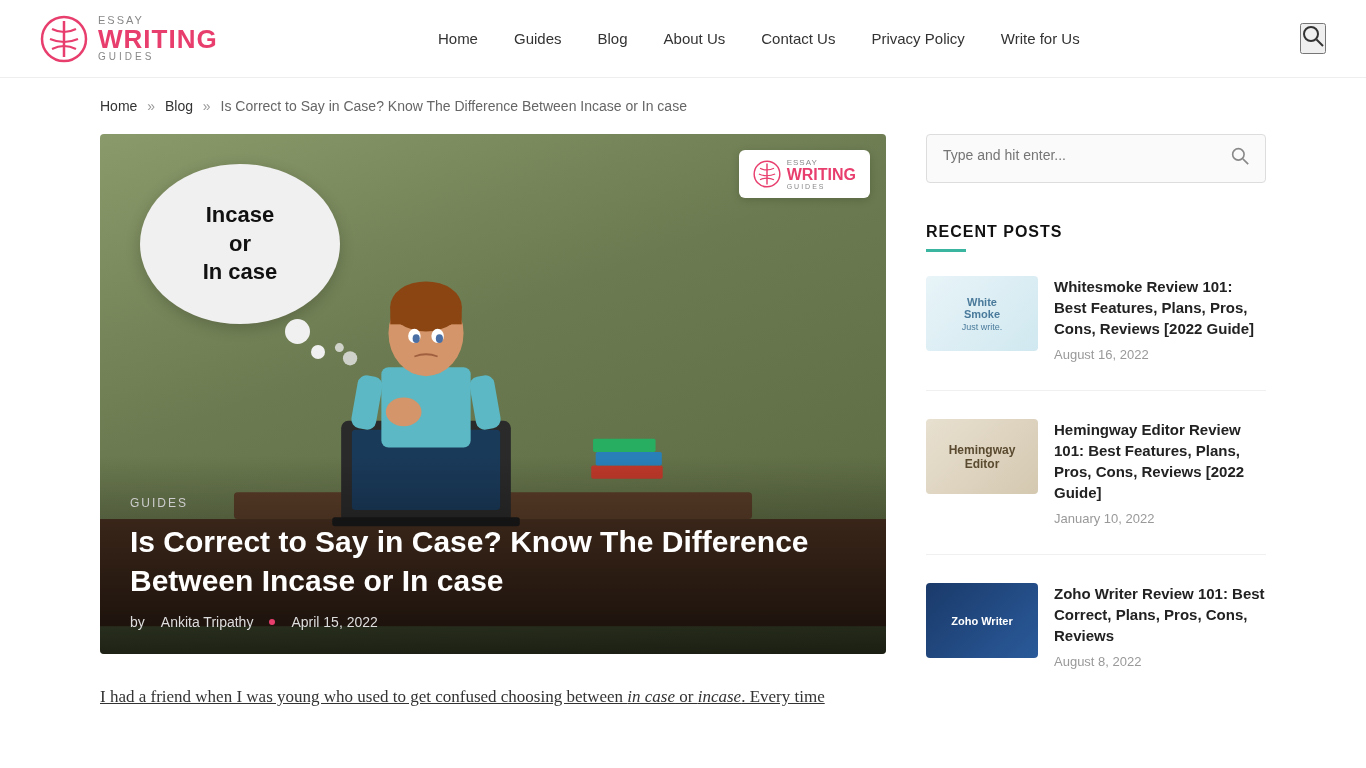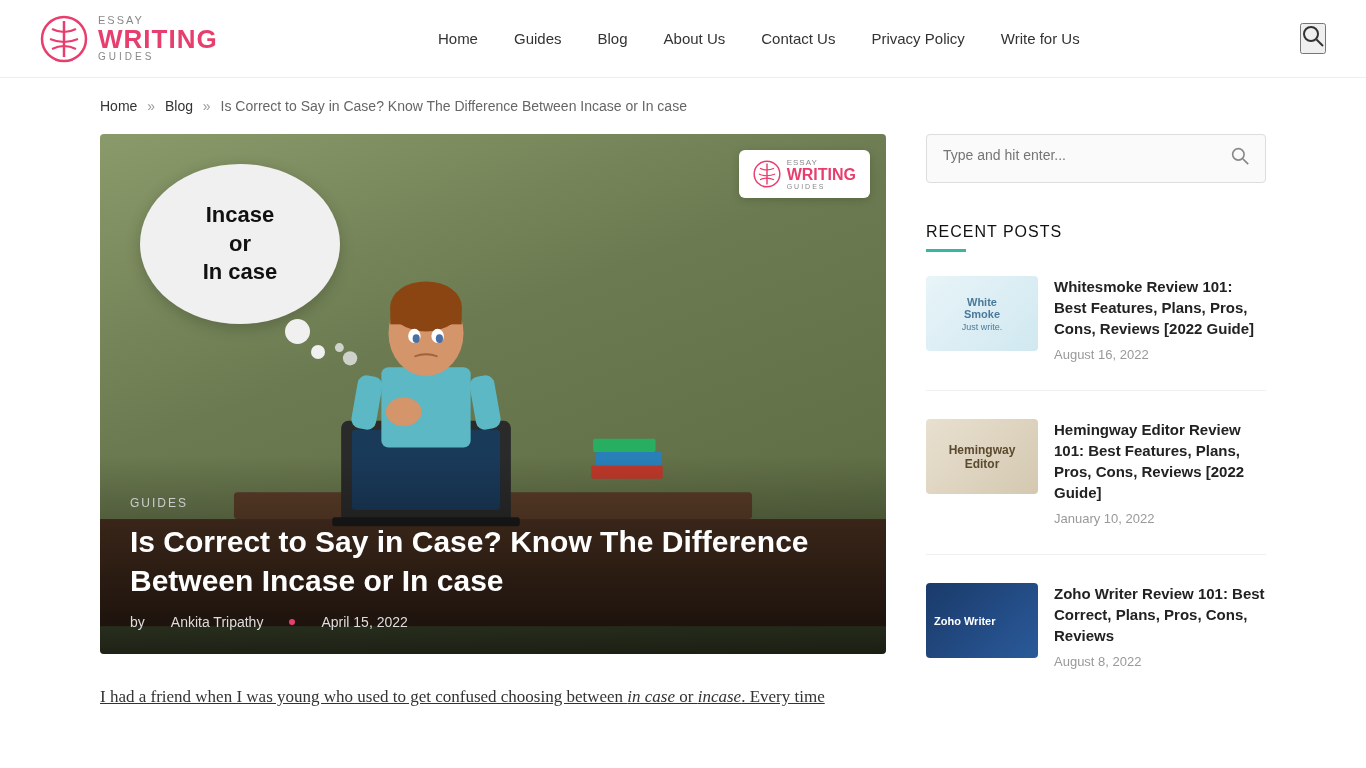--- a/index.html
+++ b/index.html
@@ -190,21 +190,21 @@
       color: #fff;
       line-height: 1.3;
       margin-bottom: 14px;
     }
     .hero-meta {
       font-family: Arial, sans-serif;
       font-size: 14px;
       color: #ddd;
       display: flex;
       align-items: center;
-      gap: 26px;
+      gap: 16px;
     }
     .hero-meta .dot {
       width: 6px;
       height: 6px;
       background: #e83e6e;
       border-radius: 50%;
       display: inline-block;
     }
 
     
@@ -247,21 +247,21 @@
       background: none;
       border: none;
       cursor: pointer;
       font-size: 18px;
       color: #888;
     }
 
     .recent-posts-title {
       font-family: Arial, sans-serif;
       font-size: 16px;
-      font-weight: 400;
+      font-weight: 700;
       text-transform: uppercase;
       letter-spacing: 1px;
       color: #111;
       margin-bottom: 8px;
     }
     .recent-posts-divider {
       width: 40px;
       height: 3px;
       background: #3ab5a0;
       margin-bottom: 24px;
@@ -304,26 +304,26 @@
       font-size: 12px;
       font-weight: 700;
       color: #5a4a30;
       text-align: center;
       padding: 24px;
     }
     .post-thumb-zoho {
       background: linear-gradient(135deg, #1a3a6a 0%, #2a5a9a 100%);
       display: flex;
       align-items: center;
+      justify-content: center;
       font-family: Arial, sans-serif;
       font-size: 11px;
       font-weight: 700;
       color: #fff;
       text-align: center;
-      padding: 8px;
     }
 
     .post-content {}
     .post-title-link {
       font-family: Arial, sans-serif;
       font-size: 15px;
       font-weight: 700;
       color: #222;
       line-height: 1.4;
       text-decoration: none;

